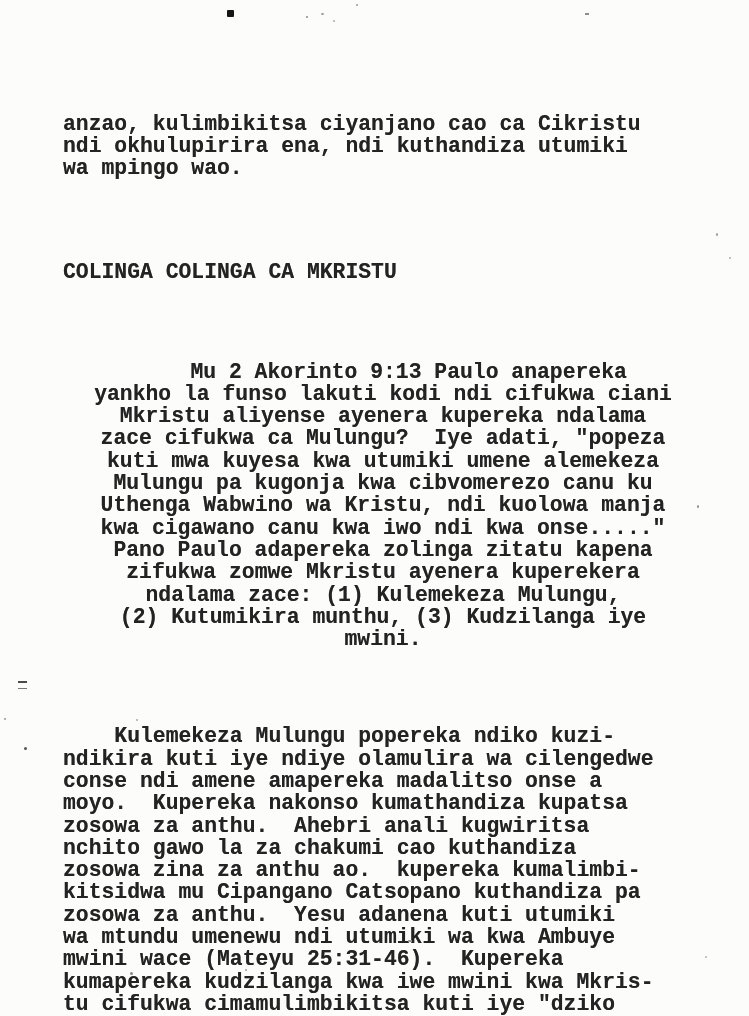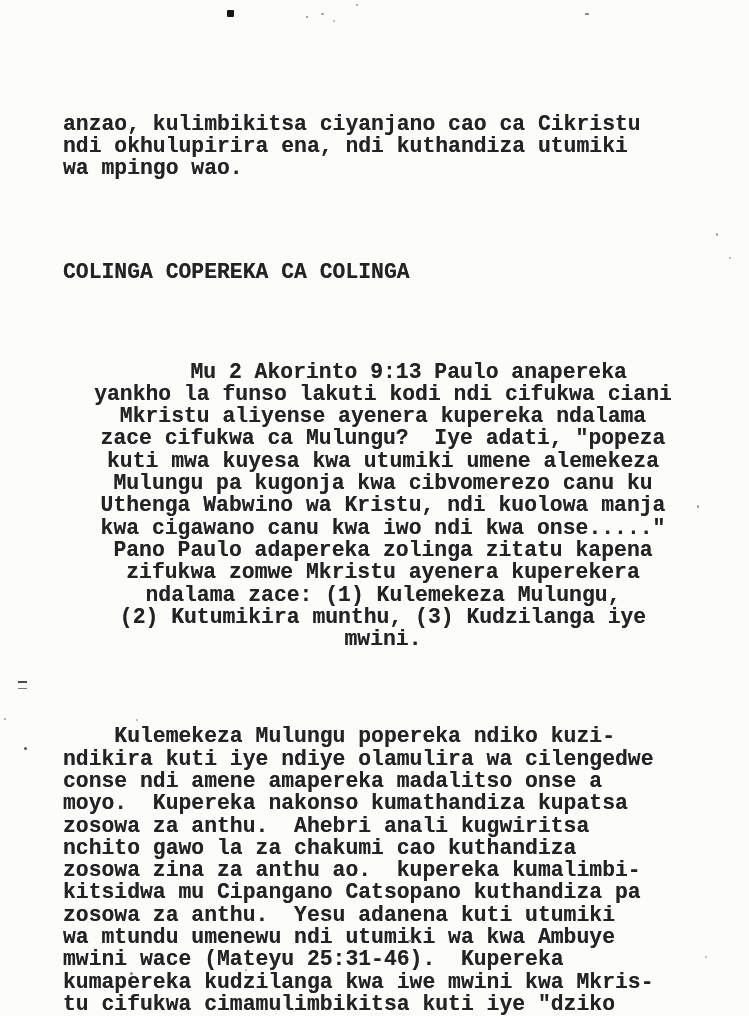--- a/index.html
+++ b/index.html
@@ -55,21 +55,21 @@
 </head>
 <body>
 
 <div class="sheet">
 
   <div class="text-col">
     <div class="para">anzao, kulimbikitsa ciyanjano cao ca Cikristu
 ndi okhulupirira ena, ndi kuthandiza utumiki
 wa mpingo wao.</div>
 
-    <div class="heading">COLINGA COPEREKA CA COLINGA</div>
+    <div class="heading">COLINGA COLINGA CA MKRISTU</div>
 
     <div class="para para-reasons">    Mu 2 Akorinto 9:13 Paulo anapereka
 yankho la funso lakuti kodi ndi cifukwa ciani
 Mkristu aliyense ayenera kupereka ndalama
 zace cifukwa ca Mulungu?  Iye adati, "popeza
 kuti mwa kuyesa kwa utumiki umene alemekeza
 Mulungu pa kugonja kwa cibvomerezo canu ku
 Uthenga Wabwino wa Kristu, ndi kuolowa manja
 kwa cigawano canu kwa iwo ndi kwa onse....."
 Pano Paulo adapereka zolinga zitatu kapena

